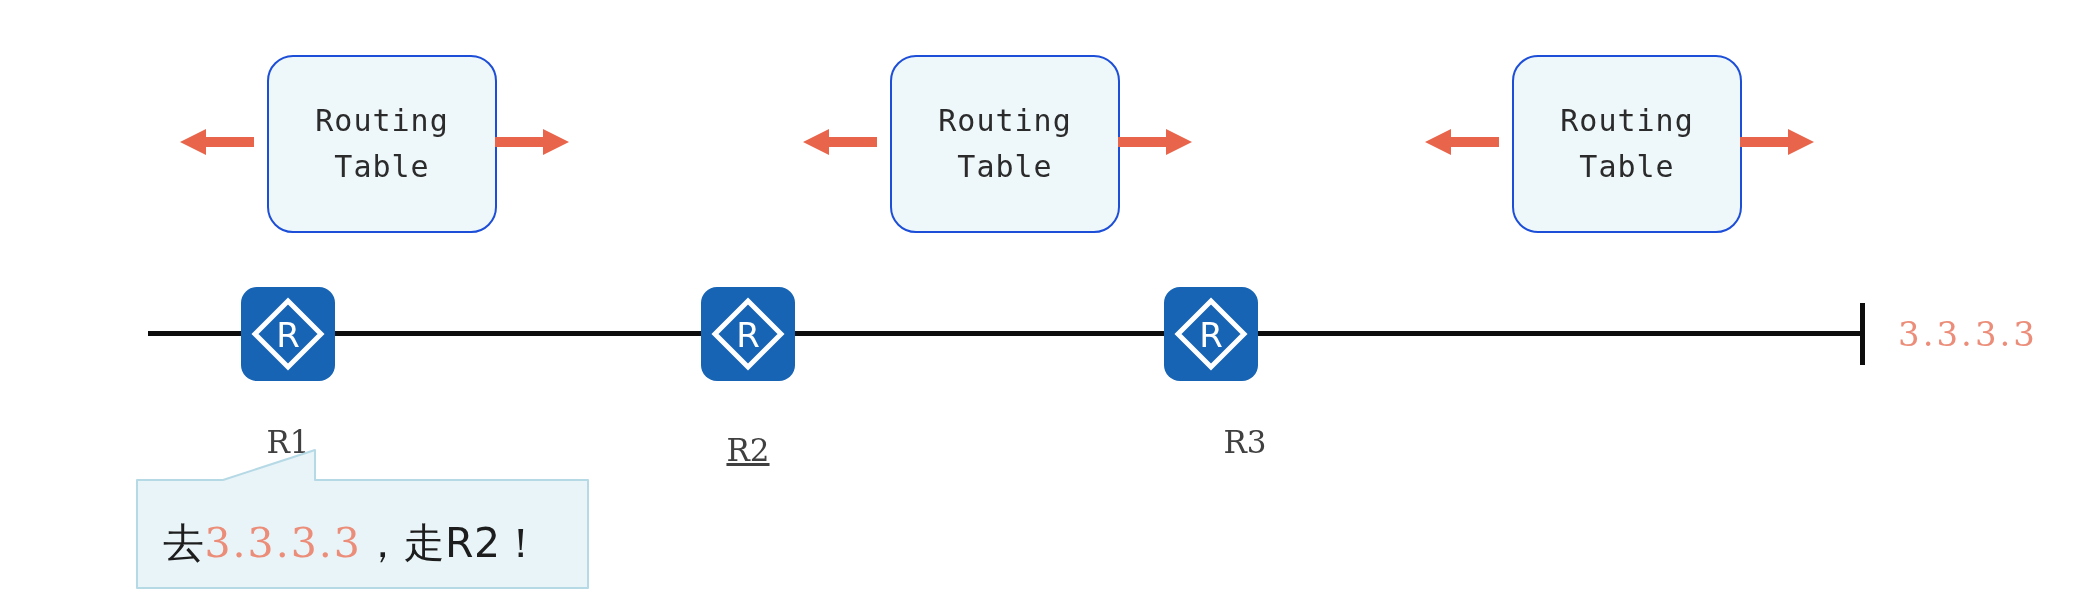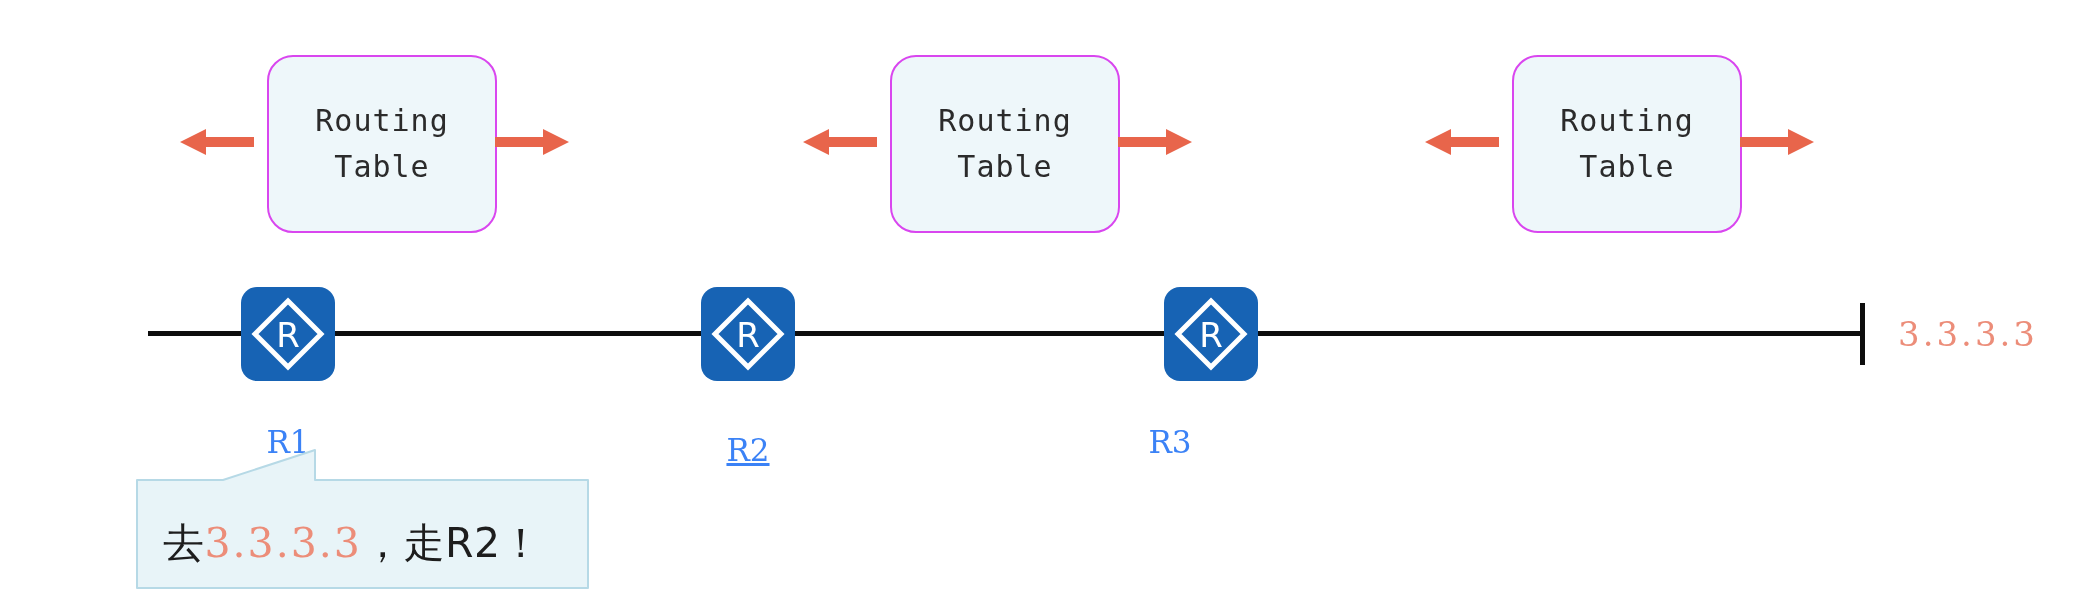--- a/index.html
+++ b/index.html
@@ -19,21 +19,21 @@
     overflow: hidden;
   }
 
   
   .rt-box {
     position: absolute;
     width: 230px;
     height: 178px;
     box-sizing: border-box;
     background: #eef7fa;
-    border: 2px solid #d946ef;
+    border: 2px solid #1d4ed8;
     border-radius: 26px;
     display: flex;
     flex-direction: column;
     align-items: center;
     justify-content: center;
     line-height: 1.55;
   }
   .rt-box .rt-line {
     font-family: "DejaVu Sans Mono", "Liberation Mono", monospace;
     font-size: 30px;
@@ -73,21 +73,21 @@
     align-items: center;
     justify-content: center;
   }
   .router svg { display: block; }
 
   
   .router-label {
     position: absolute;
     font-family: "DejaVu Serif", "Liberation Serif", serif;
     font-size: 31px;
-    color: #3b82f6;
+    color: #404040;
     text-align: center;
     white-space: nowrap;
   }
 
   
   .dest-ip {
     position: absolute;
     font-family: "DejaVu Serif", "Liberation Serif", serif;
     font-size: 34px;
     color: #ec8d79;
@@ -199,21 +199,21 @@
 
   <div class="router" style="left:1164px; top:287px;">
     <svg width="78" height="78" viewBox="0 0 78 78" aria-hidden="true">
       <path d="M39 6 L72 39 L39 72 L6 39 Z" fill="none" stroke="#ffffff" stroke-width="5"></path>
       <text x="39" y="52" text-anchor="middle" font-family="DejaVu Sans, Liberation Sans, sans-serif" font-size="34" fill="#ffffff">R</text>
     </svg>
   </div>
 
   <div class="router-label" style="left:228px; top:424px; width:120px;">R1</div>
   <div class="router-label" style="left:688px; top:432px; width:120px;text-decoration:underline;">R2</div>
-  <div class="router-label" style="left:1110px; top:424px; width:120px;">R3</div>
+  <div class="router-label" style="left:1185px; top:424px; width:120px;">R3</div>
 
   <div class="dest-ip" style="left:1898px; top:314px;">3.3.3.3</div>
 
   <div class="callout">
     <svg class="shape" width="455" height="142" viewBox="0 0 455 142" aria-hidden="true">
       <path d="M2 32 L88 32 L180 2 L180 32 L453 32 L453 140 L2 140 Z" fill="#e8f4f8" stroke="#b6d9e6" stroke-width="2" stroke-linejoin="round"></path>
     </svg>
     <div class="text">
       <span>去</span><span class="ip">3.3.3.3</span><span>，走R2！</span>
     </div>

